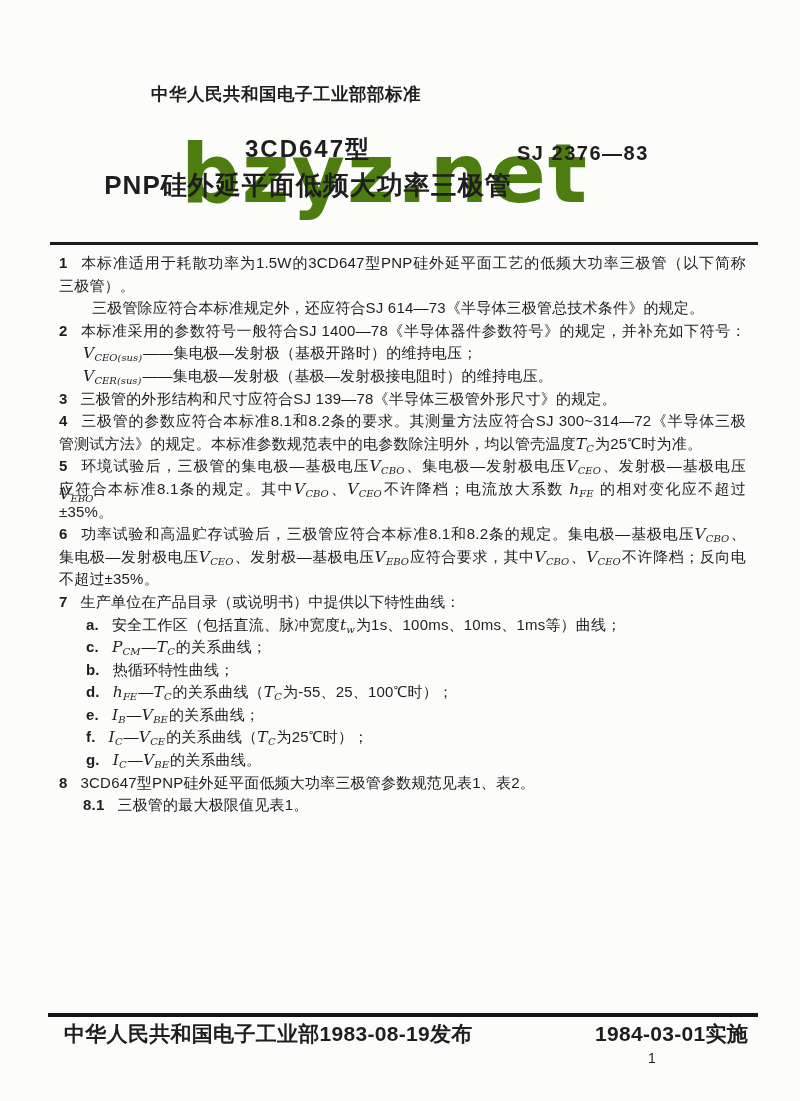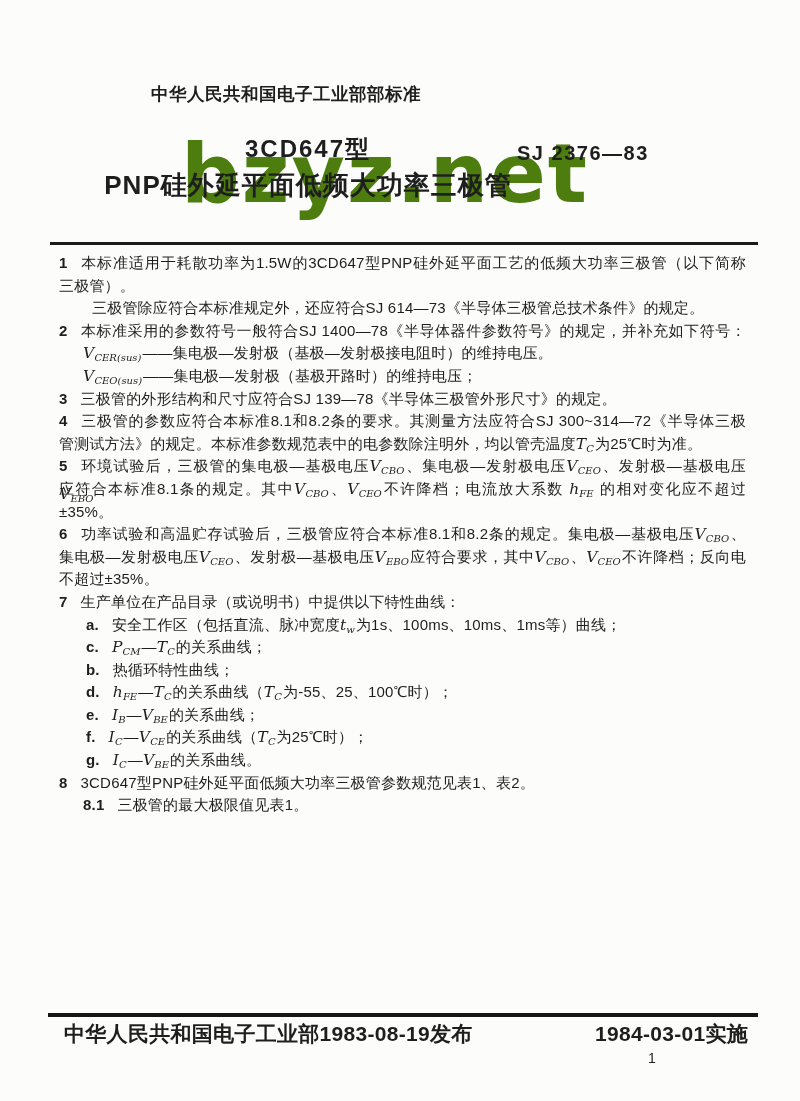--- a/index.html
+++ b/index.html
@@ -43,22 +43,22 @@
     <div class="title-model">3CD647型</div>
     <div class="title-name">PNP硅外延平面低频大功率三极管</div>
   </div>
   <div class="std-number">SJ 2376—83</div>
   <div class="rule-top"></div>
   <div class="body-text" id="body-text">
       <div class="bline j"><span class="num">1</span><span>本标准适用于耗散功率为1.5W的3CD647型PNP硅外延平面工艺的低频大功率三极管（以下简称</span></div>
       <div class="bline"><span>三极管）。</span></div>
       <div class="bline ind1"><span>三极管除应符合本标准规定外，还应符合SJ 614—73《半导体三极管总技术条件》的规定。</span></div>
       <div class="bline j"><span class="num">2</span><span>本标准采用的参数符号一般符合SJ 1400—78《半导体器件参数符号》的规定，并补充如下符号：</span></div>
+      <div class="bline ind2"><span class="var">V</span><span class="sub">CEO(sus)</span><span>——集电极—发射极（基极开路时）的维持电压；</span></div>
       <div class="bline ind2"><span class="var">V</span><span class="sub">CER(sus)</span><span>——集电极—发射极（基极—发射极接电阻时）的维持电压。</span></div>
-      <div class="bline ind2"><span class="var">V</span><span class="sub">CEO(sus)</span><span>——集电极—发射极（基极开路时）的维持电压；</span></div>
       <div class="bline"><span class="num">3</span><span>三极管的外形结构和尺寸应符合SJ 139—78《半导体三极管外形尺寸》的规定。</span></div>
       <div class="bline j"><span class="num">4</span><span>三极管的参数应符合本标准8.1和8.2条的要求。其测量方法应符合SJ 300~314—72《半导体三极</span></div>
       <div class="bline"><span>管测试方法》的规定。本标准参数规范表中的电参数除注明外，均以管壳温度</span><span class="var">T</span><span class="sub">C</span><span>为25℃时为准。</span></div>
       <div class="bline j"><span class="num">5</span><span>环境试验后，三极管的集电极—基极电压</span><span class="var">V</span><span class="sub">CBO</span><span>、集电极—发射极电压</span><span class="var">V</span><span class="sub">CEO</span><span>、发射极—基极电压</span><span class="var">V</span><span class="sub">EBO</span></div>
       <div class="bline j"><span>应符合本标准8.1条的规定。其中</span><span class="var">V</span><span class="sub">CBO</span><span>、</span><span class="var">V</span><span class="sub">CEO</span><span>不许降档；电流放大系数 </span><span class="var">h</span><span class="sub">FE</span><span> 的相对变化应不超过</span></div>
       <div class="bline"><span>±35%。</span></div>
       <div class="bline j"><span class="num">6</span><span>功率试验和高温贮存试验后，三极管应符合本标准8.1和8.2条的规定。集电极—基极电压</span><span class="var">V</span><span class="sub">CBO</span><span>、</span></div>
       <div class="bline j"><span>集电极—发射极电压</span><span class="var">V</span><span class="sub">CEO</span><span>、发射极—基极电压</span><span class="var">V</span><span class="sub">EBO</span><span>应符合要求，其中</span><span class="var">V</span><span class="sub">CBO</span><span>、</span><span class="var">V</span><span class="sub">CEO</span><span>不许降档；反向电</span></div>
       <div class="bline"><span>不超过±35%。</span></div>
       <div class="bline"><span class="num">7</span><span>生产单位在产品目录（或说明书）中提供以下特性曲线：</span></div>

